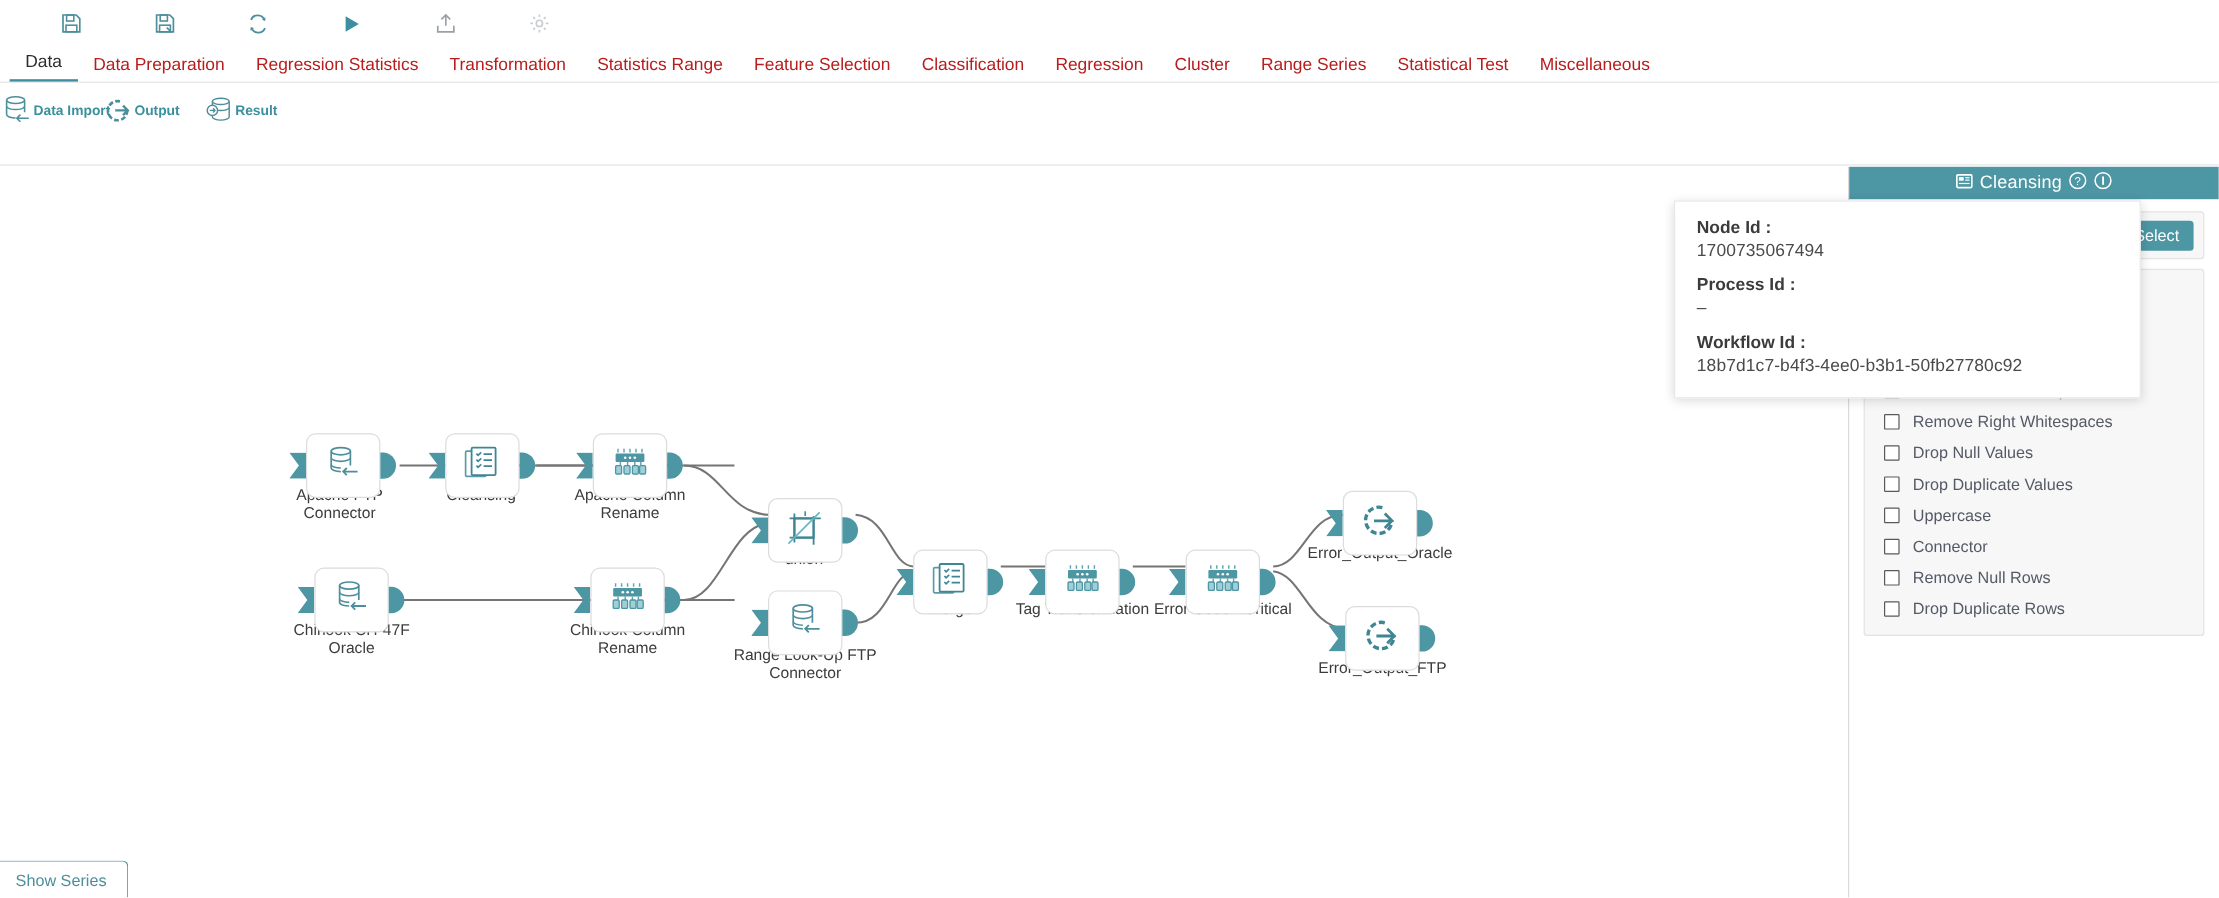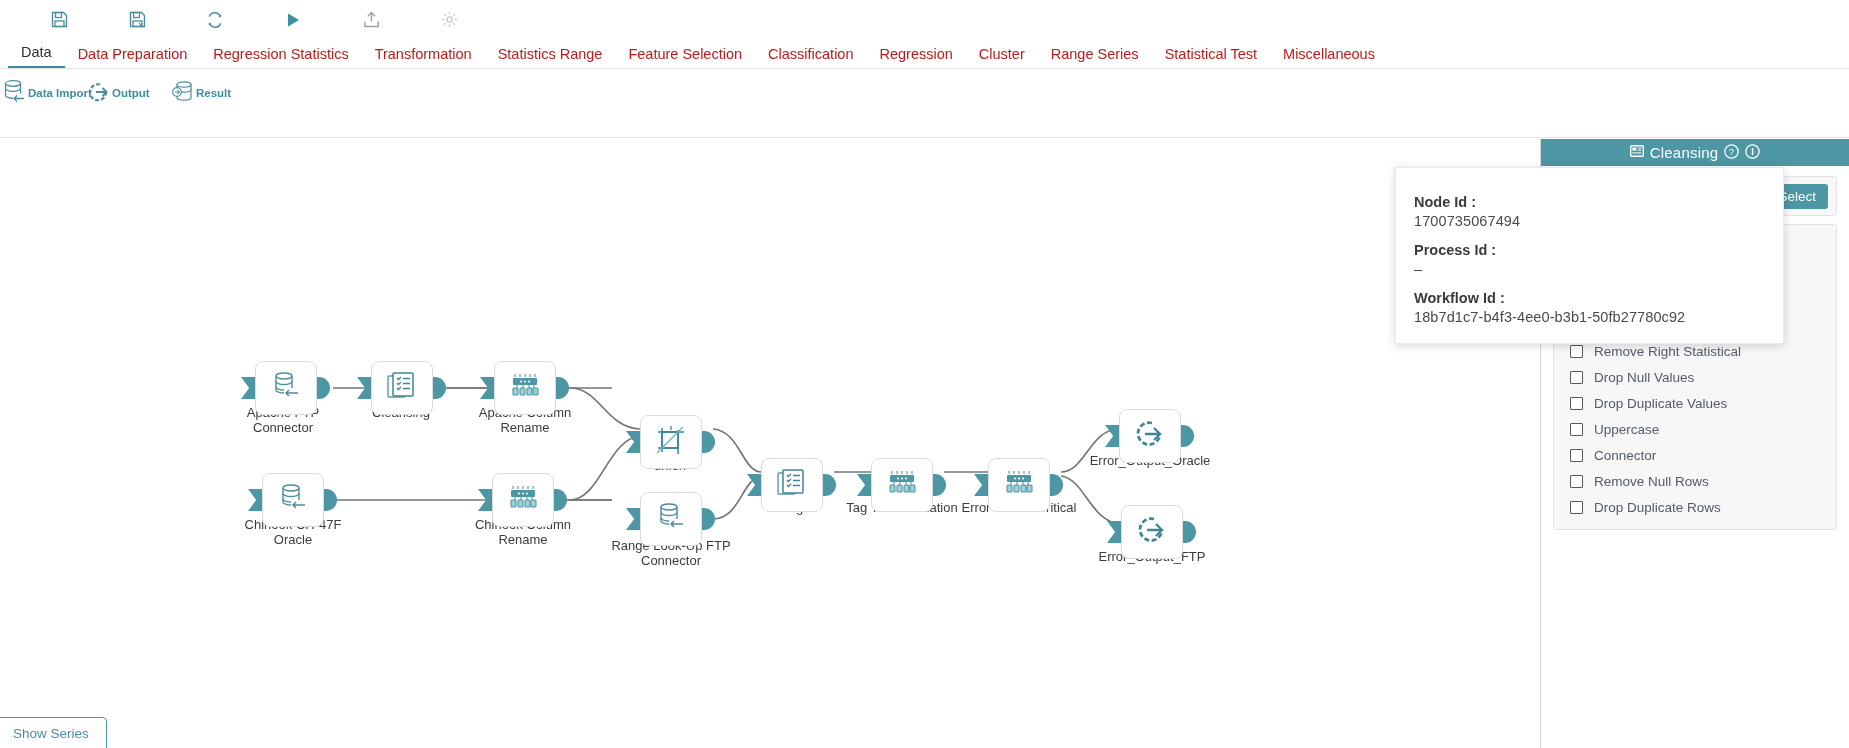--- a/index.html
+++ b/index.html
@@ -204,21 +204,21 @@
     box-shadow:0 2px 9px rgba(0,0,0,.16);
     padding:14px 18px 18px 18px;
     z-index:40;
   }
   .tt-key {
     font-size:14.5px;
     font-weight:bold;
     color:#3b3b3b;
     margin-top:13px;
   }
-  .tt-key:first-child { margin-top:12px; }
+  .tt-key:first-child { margin-top:0; }
   .tt-val {
     font-size:14.5px;
     color:#4a4a4a;
     margin-top:3px;
     letter-spacing:.1px;
   }
 
   
   #show-results {
     position:absolute;
@@ -601,21 +601,21 @@
         <div class="cb-row">
           <span class="cb-box"></span>
           <span class="cb-lab">Remove Selective Whitespaces</span>
         </div>
         <div class="cb-row">
           <span class="cb-box"></span>
           <span class="cb-lab">Remove Left Whitespaces</span>
         </div>
         <div class="cb-row">
           <span class="cb-box"></span>
-          <span class="cb-lab">Remove Right Statistical</span>
+          <span class="cb-lab">Remove Right Whitespaces</span>
         </div>
         <div class="cb-row">
           <span class="cb-box"></span>
           <span class="cb-lab">Drop Null Values</span>
         </div>
         <div class="cb-row">
           <span class="cb-box"></span>
           <span class="cb-lab">Drop Duplicate Values</span>
         </div>
         <div class="cb-row">

